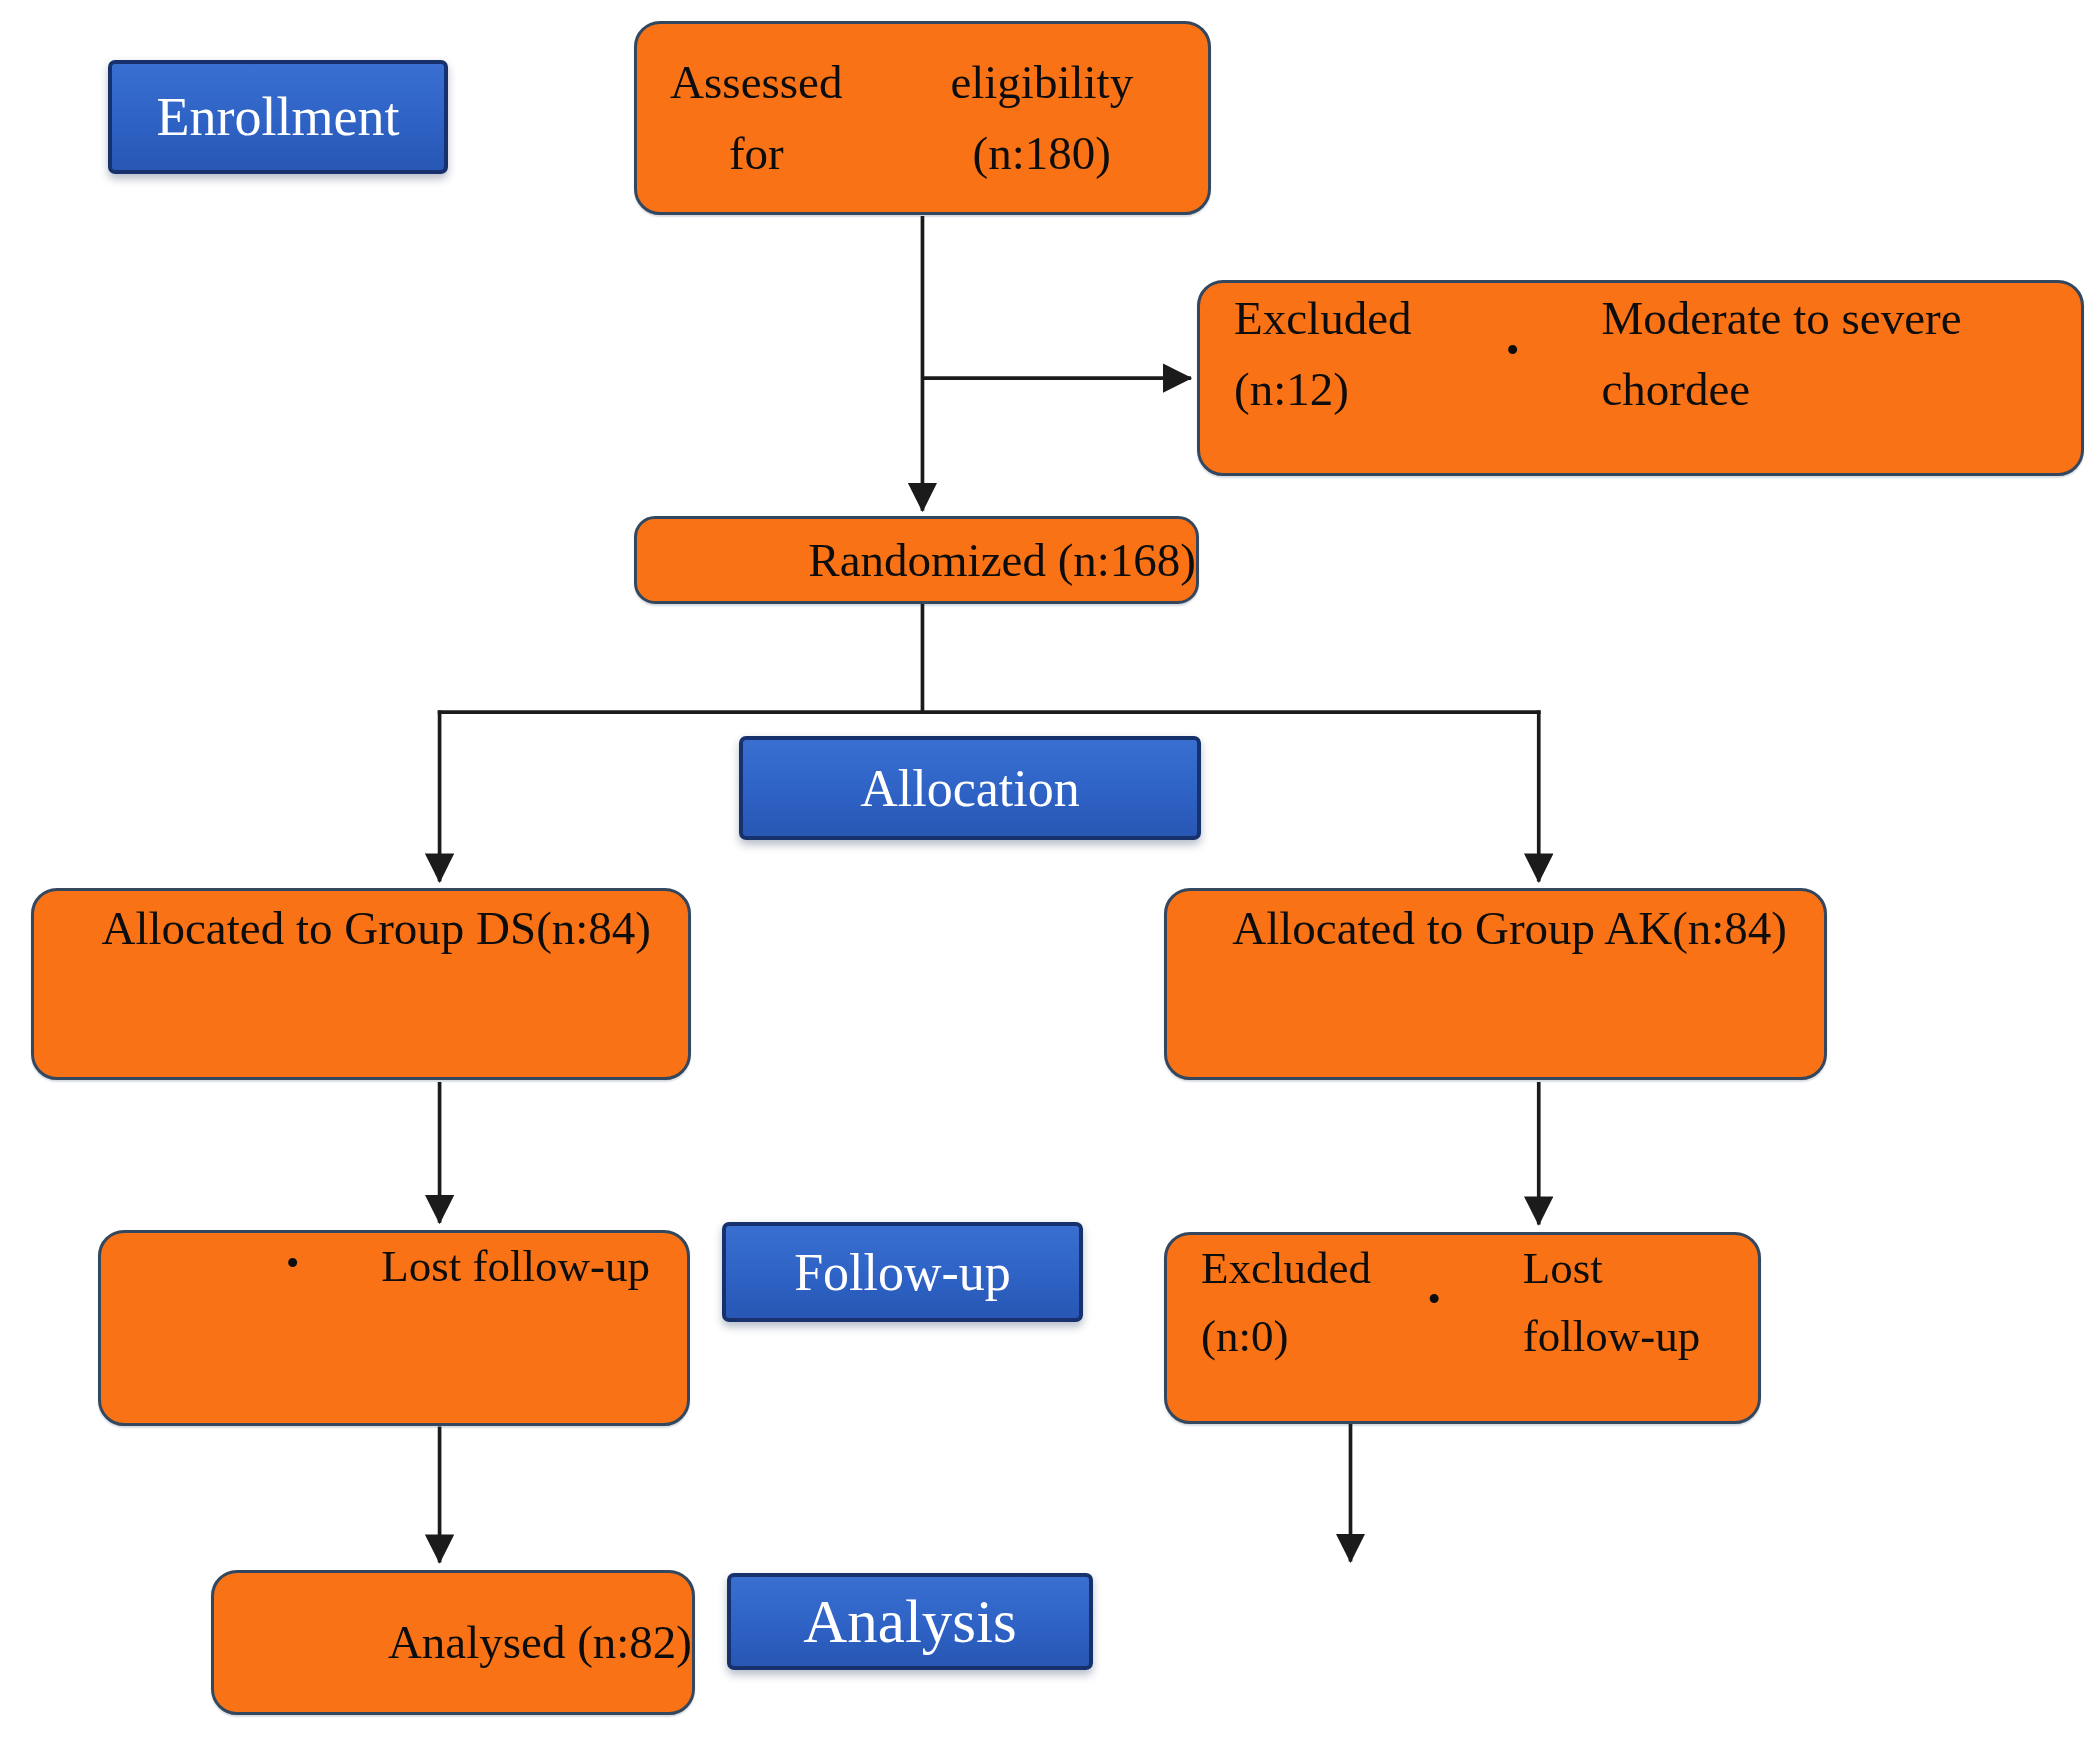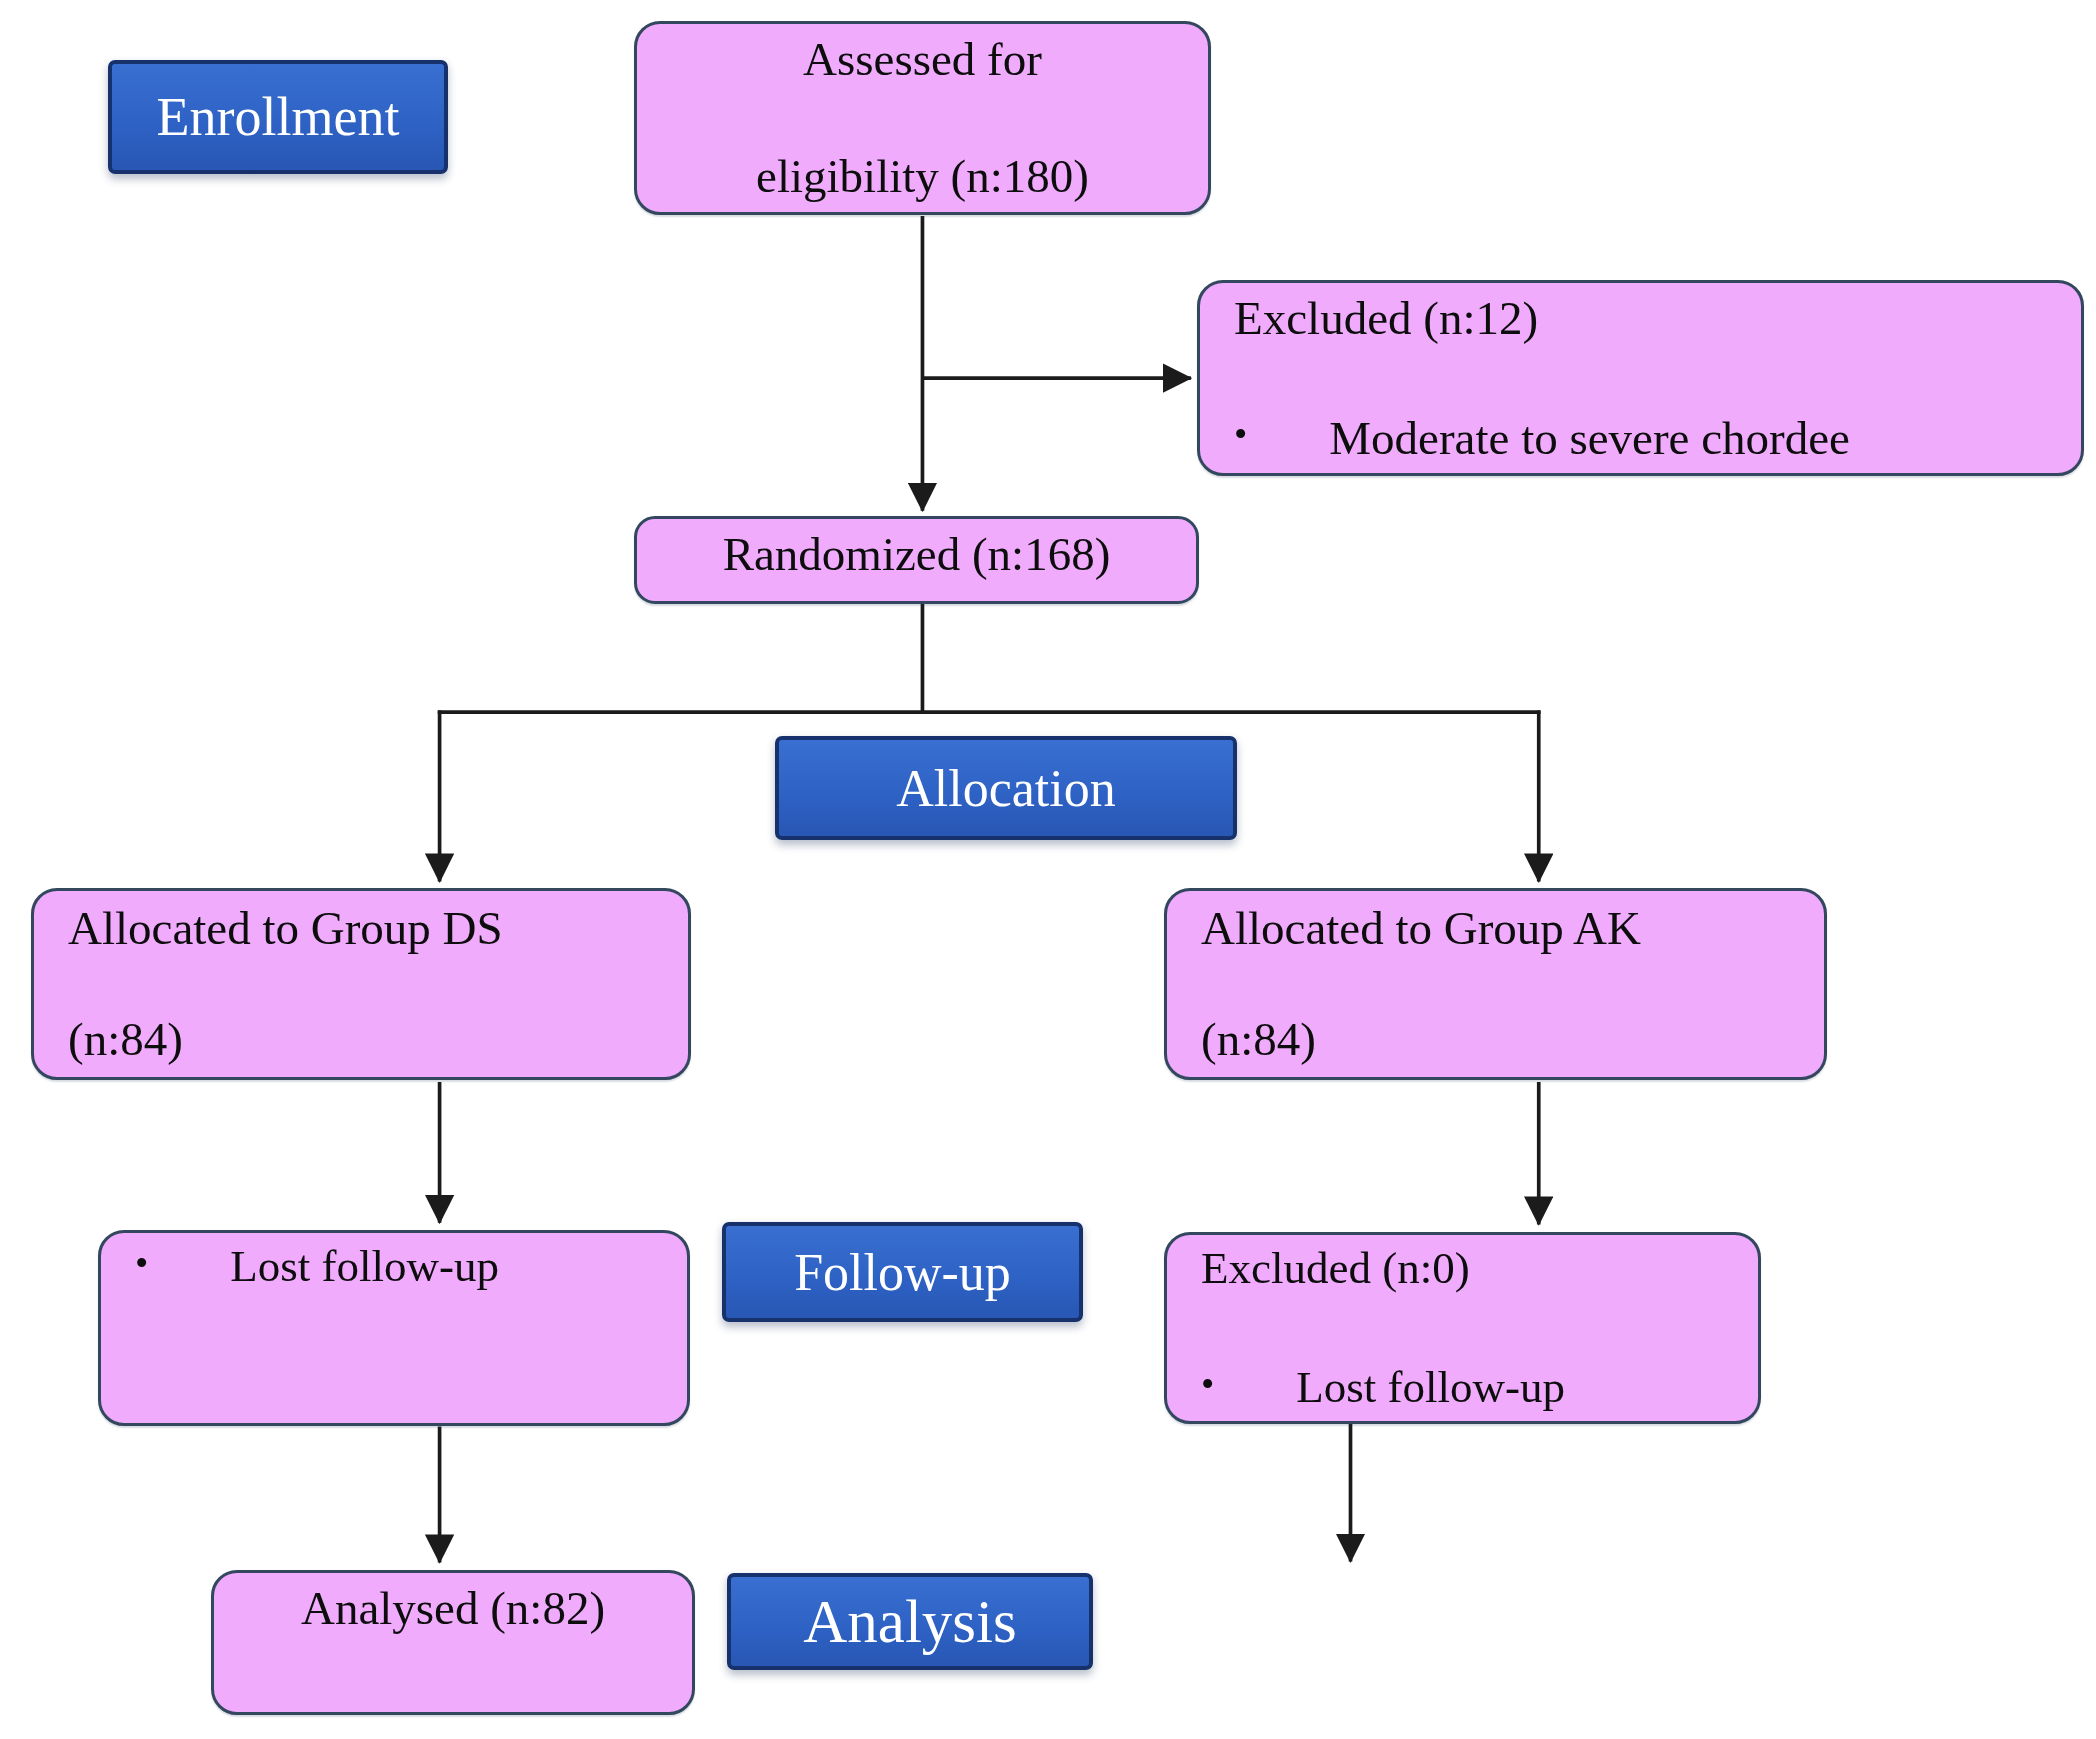--- a/index.html
+++ b/index.html
@@ -18,25 +18,25 @@
     font-family:"Liberation Serif","DejaVu Serif",serif;
     color:var(--text);
     overflow:hidden;
   }
   svg.connectors{position:absolute;inset:0;width:2097px;height:1740px;pointer-events:none;}
   .conn{stroke:var(--line);stroke-width:4.5;fill:none;}
   .arrowhead{fill:var(--line);}
 
   .flow-box{
     position:absolute;
-    background:#f0abfc;
+    background:#f97316;
     border:3.3px solid var(--box-border);
     border-radius:26px;
     box-sizing:border-box;
-    display:flex;flex-direction:column;justify-content:space-between;
+    display:flex;flex-direction:row;justify-content:flex-end;
     font-size:47px;line-height:1.5;
     box-shadow:0 1.6px 1.6px rgba(40,60,90,.18);
   }
   .flow-box.center{align-items:center;text-align:center;}
   .flow-box.left{align-items:flex-start;text-align:left;padding-left:34px;padding-right:37px;}
   .bullet-row{display:flex;align-items:center;}
   .bullet{font-size:38px;margin-right:82px;transform:translateY(-3.3px);}
 
   .stage-label{
     position:absolute;
@@ -71,21 +71,21 @@
     <line class="conn" x1="537" y1="1322" x2="537" y2="1494" marker-end="url(#arr)"></line>
     <line class="conn" x1="1880" y1="1322" x2="1880" y2="1496" marker-end="url(#arr)"></line>
     <line class="conn" x1="537" y1="1743" x2="537" y2="1909" marker-end="url(#arr)"></line>
     <line class="conn" x1="1650" y1="1740" x2="1650" y2="1908" marker-end="url(#arr)"></line>
   </svg>
 
   <div class="stage-label" style="left:108px;top:60px;width:340px;height:114px;font-size:54px;">
       <span>Enrollment</span>
     </div>
 
-  <div class="stage-label" style="left:775px;top:736px;width:462px;height:104px;">
+  <div class="stage-label" style="left:739px;top:736px;width:462px;height:104px;">
       <span>Allocation</span>
     </div>
 
   <div class="stage-label" style="left:722px;top:1222px;width:361px;height:100px;">
       <span>Follow-up</span>
     </div>
 
   <div class="stage-label" style="left:727px;top:1573px;width:366px;height:97px;font-size:61px;">
       <span>Analysis</span>
     </div>

